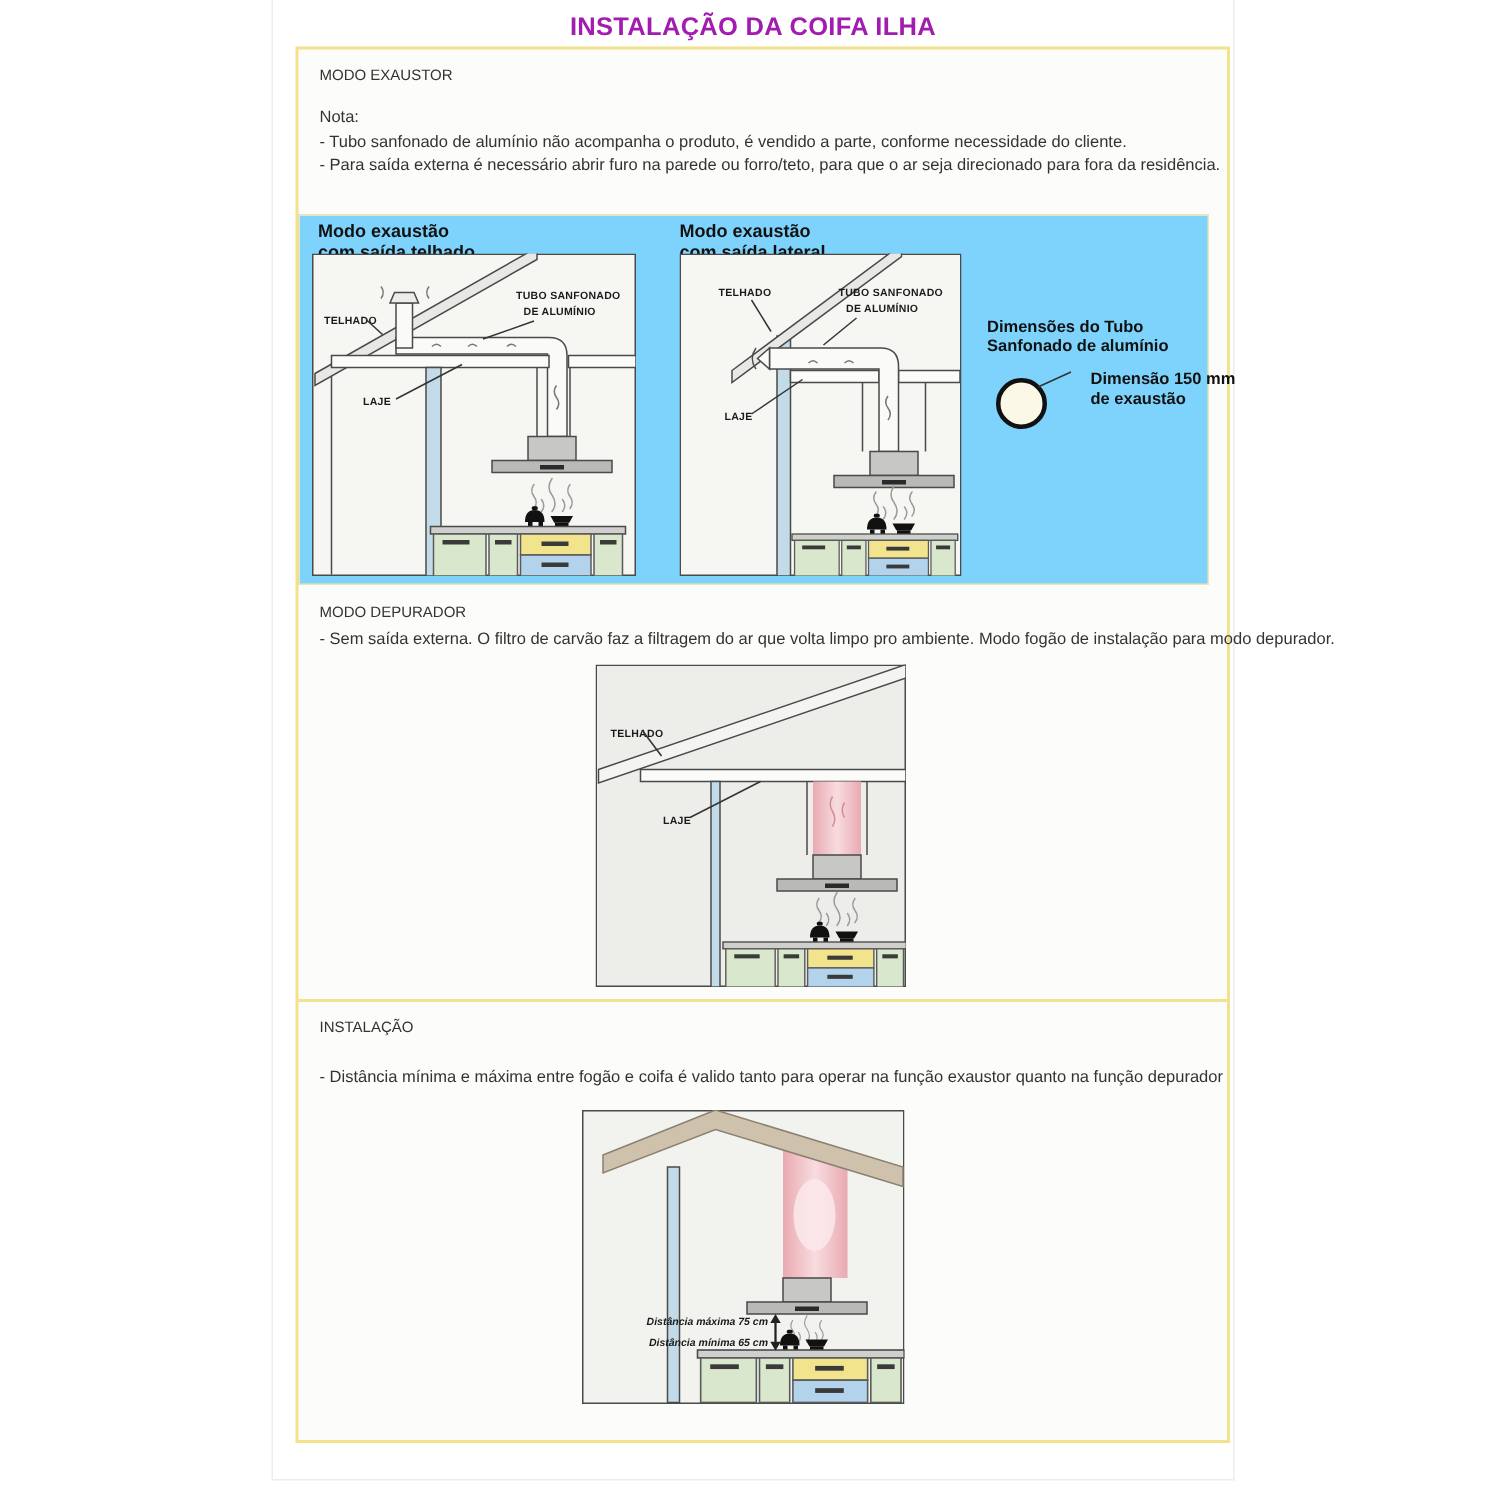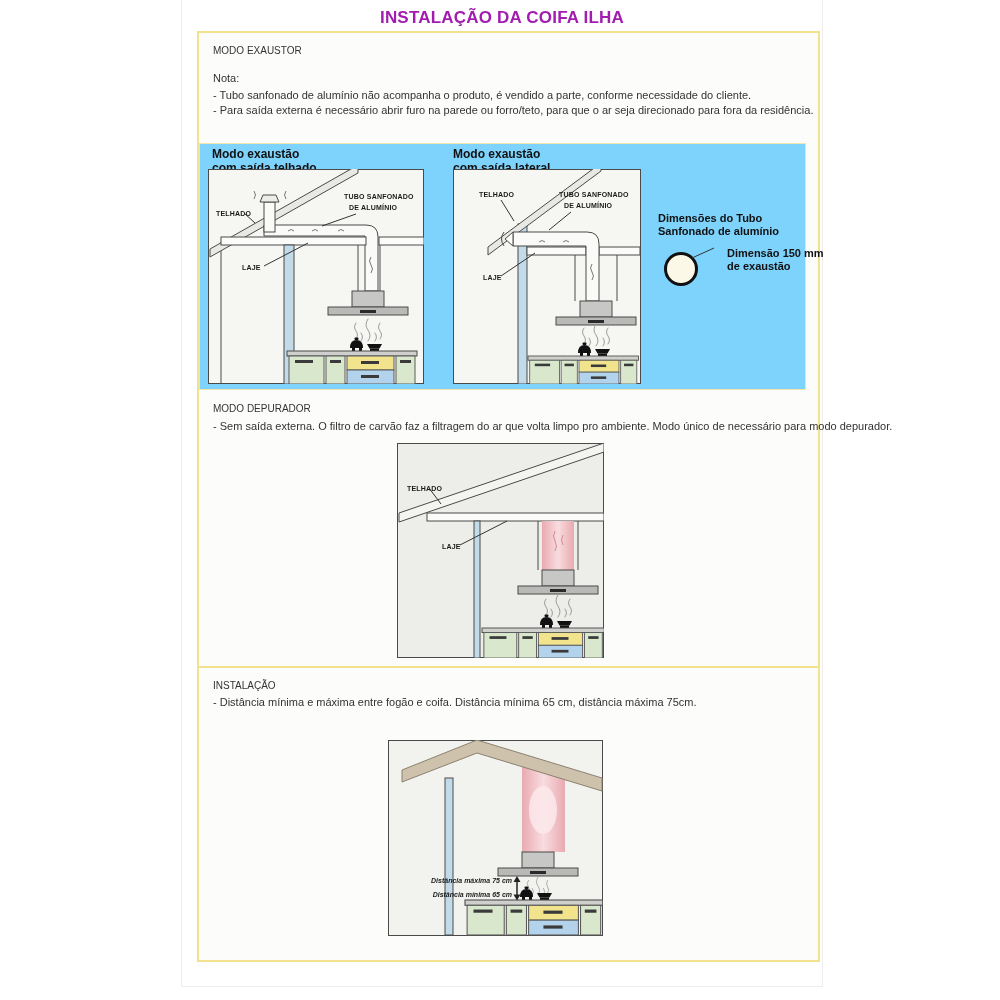--- a/index.html
+++ b/index.html
@@ -162,21 +162,21 @@
         <svg class="fig" style="left:490px;top:102px;" width="26" height="14" viewBox="0 0 26 14">
           <line x1="2" y1="12" x2="24" y2="2" stroke="#333"></line>
         </svg>
         <div class="dims-note">
           <div>Dimensão 150 mm</div>
           <div>de exaustão</div>
         </div>
       </div>
 
       <div class="sec-heading" style="left:14px;top:370px;">MODO DEPURADOR</div>
-      <div class="note-line" style="left:14px;top:387px;">- Sem saída externa. O filtro de carvão faz a filtragem do ar que volta limpo pro ambiente. Modo único de necessário para modo depurador.</div>
+      <div class="note-line" style="left:14px;top:387px;">- Sem saída externa. O filtro de carvão faz a filtragem do ar que volta limpo pro ambiente. Modo fogão de instalação para modo depurador.</div>
 
       <svg class="fig" style="left:198px;top:410px;" width="207" height="215" viewBox="0 0 207 215">
         <rect x="0.5" y="0.5" width="206" height="214" fill="#ededea" stroke="#4a4a4a"></rect>
         <polygon points="2,70 207,0 207,9 2,79" fill="#f4f4f1" stroke="#4a4a4a"></polygon>
         <rect x="30" y="70" width="177" height="8" fill="#fbfbf9" stroke="#4a4a4a"></rect>
         <rect x="77" y="78" width="6" height="137" fill="#c3dbe9" stroke="#4a4a4a"></rect>
         <rect x="145" y="78" width="32" height="49" fill="url(#pinkgrad)"></rect>
         <path d="M158,88 q-3,5 0,10 q3,5 0,10 M166,92 q-3,5 0,10" fill="none" stroke="#cf8d96"></path>
         <line x1="141" y1="78" x2="141" y2="127" stroke="#4a4a4a"></line>
         <line x1="181" y1="78" x2="181" y2="127" stroke="#4a4a4a"></line>
@@ -186,21 +186,21 @@
         <use href="#cabrow" transform="translate(85,185) scale(0.94,0.91)"></use>
         <text class="lbl" x="10" y="48">TELHADO</text>
         <line x1="32" y1="45" x2="44" y2="61" stroke="#333"></line>
         <text class="lbl" x="45" y="106">LAJE</text>
         <line x1="63" y1="102" x2="110" y2="78" stroke="#333"></line>
       </svg>
 
       <div class="divider"></div>
 
       <div class="sec-heading" style="left:14px;top:647px;">INSTALAÇÃO</div>
-      <div class="note-line" style="left:14px;top:663px;">- Distância mínima e máxima entre fogão e coifa. Distância mínima 65 cm, distância máxima 75cm.</div>
+      <div class="note-line" style="left:14px;top:679px;">- Distância mínima e máxima entre fogão e coifa é valido tanto para operar na função exaustor quanto na função depurador</div>
 
       <svg class="fig" style="left:189px;top:707px;" width="215" height="196" viewBox="0 0 215 196">
         <rect x="0.5" y="0.5" width="214" height="195" fill="#f2f2ef" stroke="#4a4a4a"></rect>
         <rect x="57" y="38" width="8" height="157" fill="#c3dbe9" stroke="#4a4a4a"></rect>
         <rect x="134" y="26" width="43" height="86" fill="url(#pinkgrad)"></rect>
         <ellipse cx="155" cy="70" rx="14" ry="24" fill="#fbe9eb" opacity="0.85"></ellipse>
         <path d="M14,30 L89,0 L214,38 L214,51 L89,13 L14,42 Z" fill="#cfc2ac" stroke="#8a8171"></path>
         <use href="#hood" transform="translate(150,128)"></use>
         <use href="#steam" transform="translate(150,158) scale(0.8,0.8)"></use>
         <use href="#pots" transform="translate(150,160)"></use>

